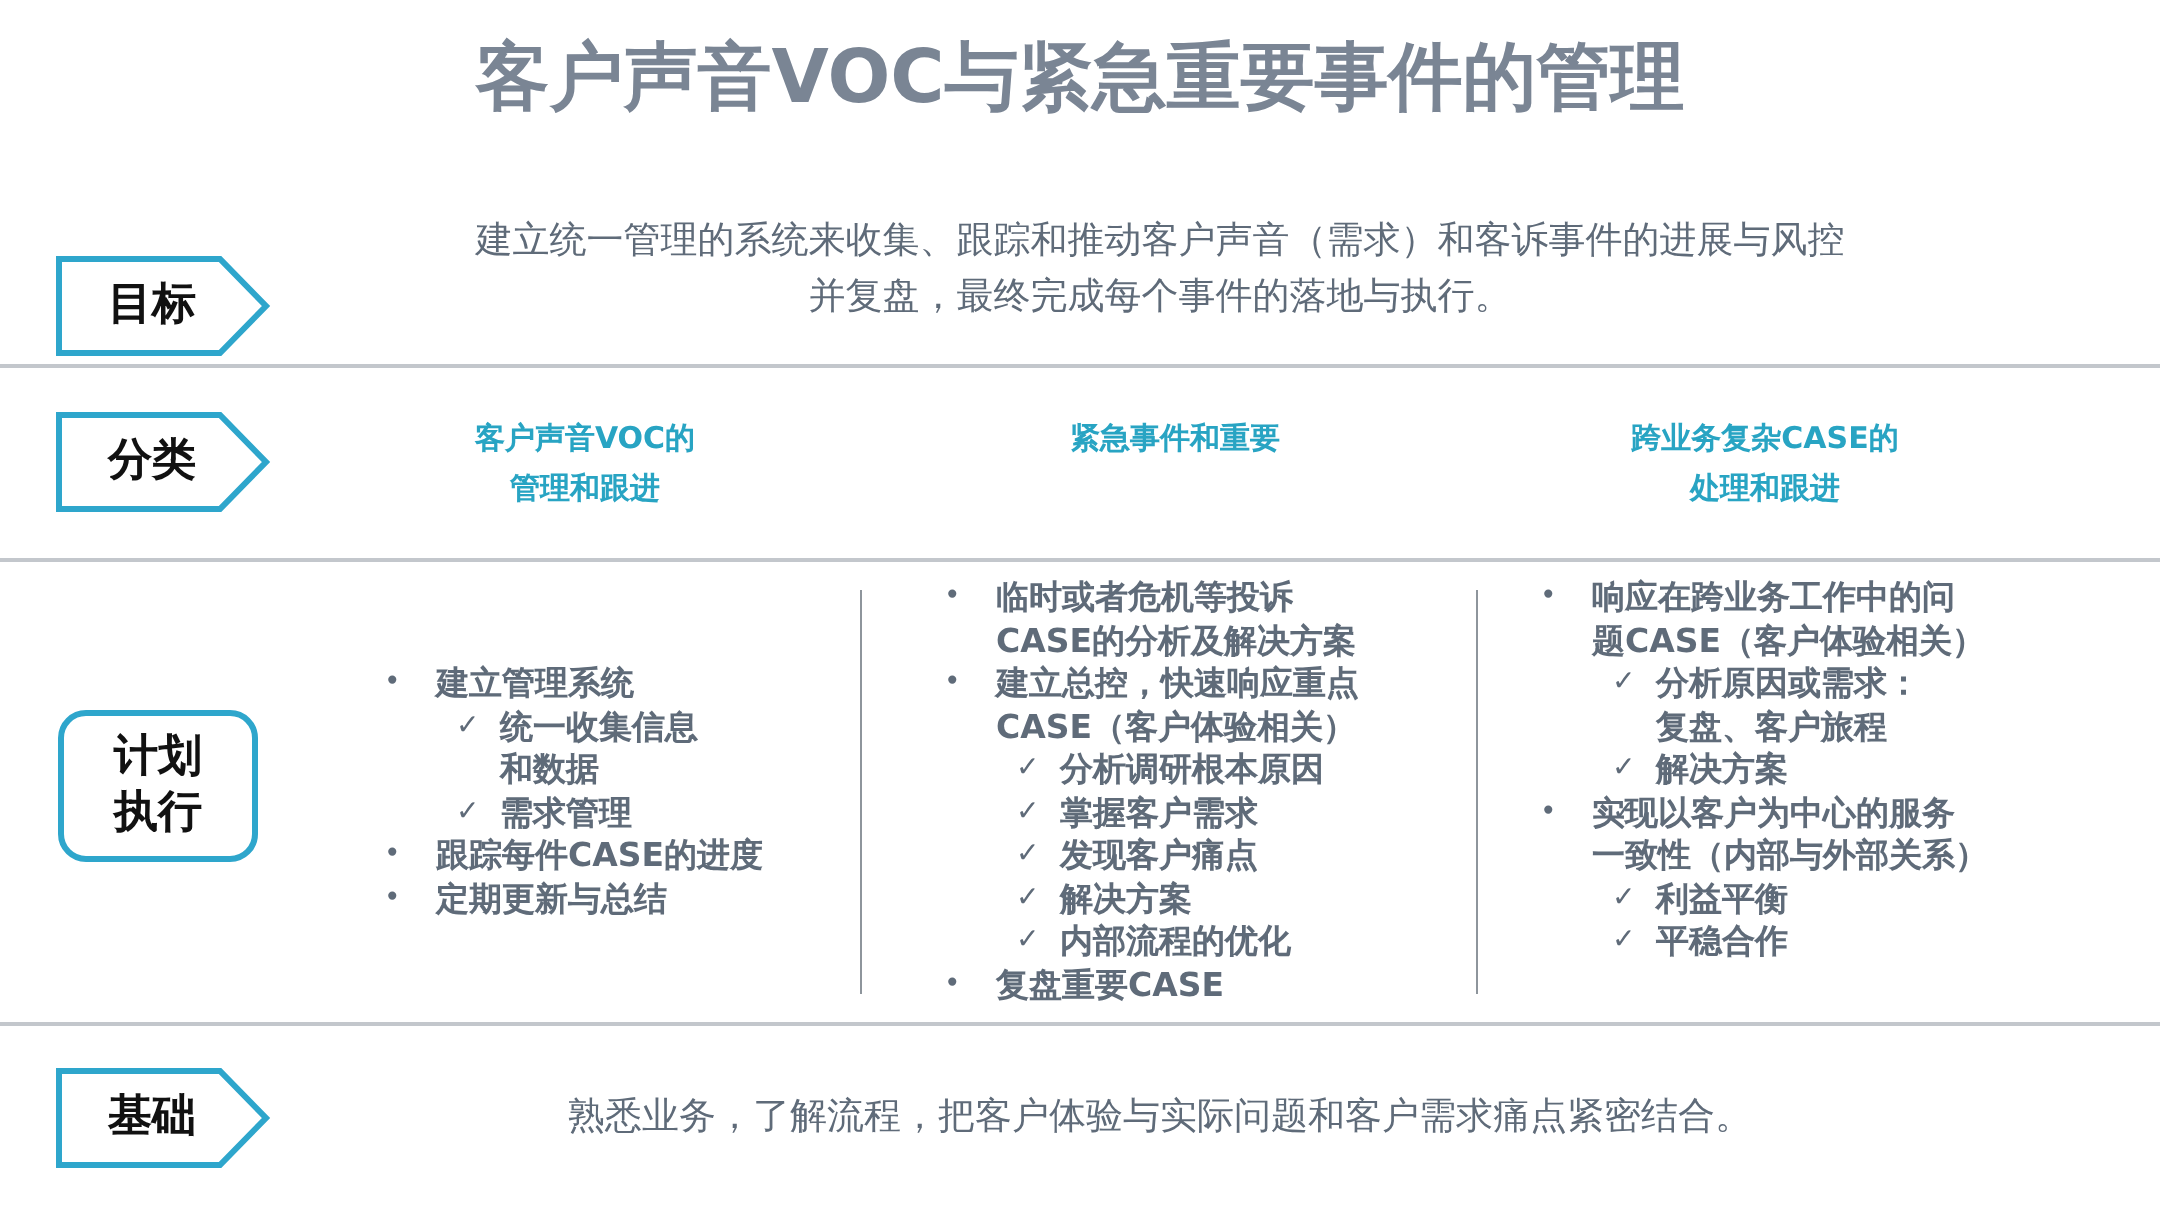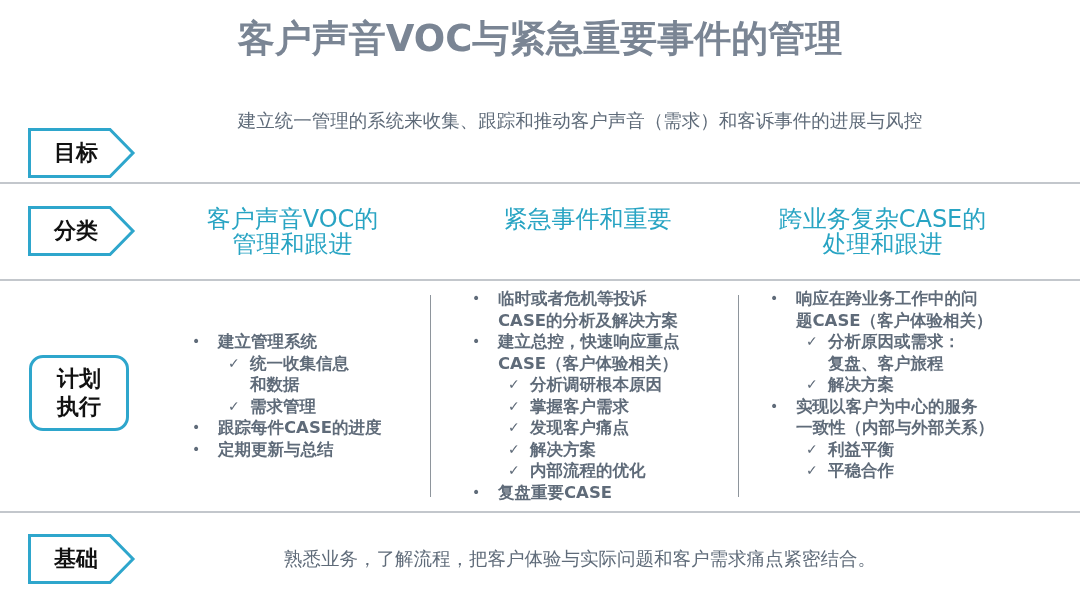--- a/index.html
+++ b/index.html
@@ -26,21 +26,21 @@
     border: 3px solid #2ea6cc; border-radius: 14px; box-sizing: border-box;
     display: flex; flex-direction: column; align-items: center; justify-content: center;
     font-size: 22px; font-weight: bold; color: #111111; line-height: 28px;
   }
 
   .body-text {
     position: absolute; font-size: 18.5px; font-weight: normal; color: #5f6b79;
     text-align: center; line-height: 28px;
   }
   .cat {
-    position: absolute; text-align: center; font-size: 24px; font-weight: normal;
+    position: absolute; text-align: center; font-size: 15px; font-weight: bold;
     color: #28a4c3; line-height: 25px;
   }
 
   .col { position: absolute; font-size: 16.5px; font-weight: bold; color: #5f6b79; line-height: 21.5px; }
   .item { position: relative; white-space: nowrap; }
   .item .mark { position: absolute; font-weight: normal; color: #5f6b79; }
   .bullet .mark { font-size: 14px; }
   .check .mark { font-size: 14px; }
 </style>
 </head>
@@ -55,20 +55,21 @@
 <div class="vline" style="left:738px; top:295px; height:202px;"></div>
 
 <div class="arrow-label" style="top:109px;margin-top:19px;">
   <svg width="108" height="50">
     <polygon points="1.5,1.5 82,1.5 105,25 82,48.5 1.5,48.5" fill="#ffffff" stroke="#2ea6cc" stroke-width="3"></polygon>
   </svg>
   <div class="lbl">目标</div>
 </div>
 <div class="body-text" style="left:160px; top:107px; width:840px;">
   <div>建立统一管理的系统来收集、跟踪和推动客户声音（需求）和客诉事件的进展与风控</div>
+  <div>并复盘，最终完成每个事件的落地与执行。</div>
 </div>
 
 <div class="arrow-label" style="top:206px;">
   <svg width="108" height="50">
     <polygon points="1.5,1.5 82,1.5 105,25 82,48.5 1.5,48.5" fill="#ffffff" stroke="#2ea6cc" stroke-width="3"></polygon>
   </svg>
   <div class="lbl">分类</div>
 </div>
 <div class="cat" style="left:160px; top:207px; width:265px;">
   <div>客户声音VOC的</div>

